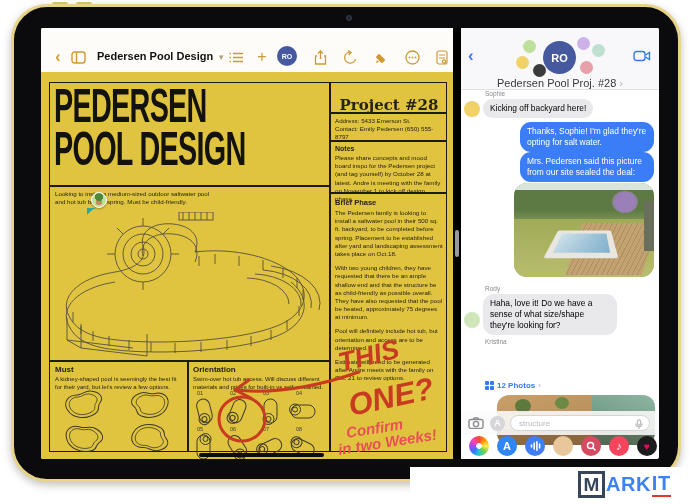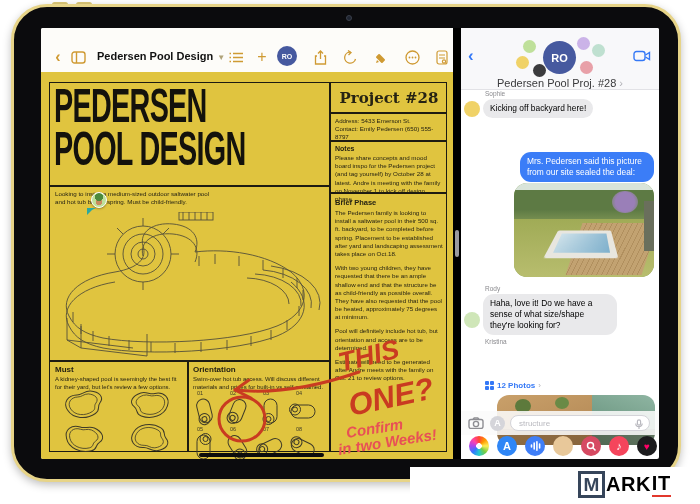--- a/index.html
+++ b/index.html
@@ -93,21 +93,21 @@
   .appstrip{position:absolute;left:0;top:408px;width:198px;display:flex;gap:8px;padding-left:8px;z-index:6;}
   .app-ic{width:20px;height:20px;border-radius:50%;display:flex;align-items:center;justify-content:center;flex:none;}
 
   .home-bar{position:absolute;left:158px;bottom:2px;width:125px;height:4px;border-radius:2px;background:#0c0c0c;z-index:9;}
 
   
   .watermark{position:absolute;left:410px;top:467px;width:290px;height:37px;background:#fff;z-index:20;}
   .wm-row{position:absolute;left:168px;top:4px;display:flex;align-items:center;}
   .wm-m{width:27px;height:27px;border:3px solid #36455a;color:#36455a;font-weight:bold;font-size:19px;
         display:flex;align-items:center;justify-content:center;}
-  .wm-red{color:#000000;font-size:20px;font-weight:600;letter-spacing:.5px;margin-left:1px;}
+  .wm-red{color:#3b82f6;font-size:20px;font-weight:600;letter-spacing:.5px;margin-left:1px;}
   .wm-it{border-bottom:2px solid #e2382c;}
 
   svg{display:block;}
   .oline{stroke:#3f3b28;fill:none;stroke-width:1;}
   .onum{position:absolute;font-size:5.5px;color:#3f3b28;}
 </style>
 </head>
 <body>
 
 <svg width="0" height="0" style="position:absolute">
@@ -215,21 +215,21 @@
           <div class="line" style="left:288px;top:10px;width:1.5px;height:370px"></div>
           <div class="line" style="left:8px;top:113px;width:281px;height:1.5px"></div>
           <div class="line" style="left:8px;top:288px;width:281px;height:1.5px"></div>
           <div class="line" style="left:146px;top:288px;width:1.5px;height:92px"></div>
           <div class="line" style="left:288px;top:40px;width:118px;height:1.5px"></div>
           <div class="line" style="left:288px;top:68px;width:118px;height:1.5px"></div>
           <div class="line" style="left:288px;top:120px;width:118px;height:1.5px"></div>
 
           <div class="big-title"><span>PEDERSEN</span><br><span>POOL DESIGN</span></div>
 
-          <div class="abs proj-h" style="left:292px;top:17px;width:112px">Project #28</div>
+          <div class="abs proj-h" style="left:292px;top:24px;width:112px">Project #28</div>
           <div class="abs" style="left:294px;top:45px;width:110px">
             <p class="sec-b">Address: 5433 Emerson St.</p>
             <p class="sec-b">Contact: Emily Pedersen (650) 555-8797</p>
           </div>
           <div class="abs" style="left:294px;top:73px;width:108px">
             <p class="sec-h" style="font-size:7px">Notes</p>
             <p class="sec-b">Please share concepts and mood board inspo for the Pedersen project (and tag yourself) by October 28 at latest. Andre is meeting with the family on November 1 to kick off design phase.</p>
           </div>
           <div class="abs" style="left:294px;top:126px;width:108px">
             <p class="sec-h" style="font-size:7.5px">Brief Phase</p>
@@ -382,20 +382,23 @@
           </div>
         </div>
 
         <div class="msg-row" style="top:62px">
           <p class="sender">Sophie</p>
         </div>
         <div class="msg-row" style="top:71px">
           <div class="av face" style="left:3px;top:2px;background:#f0d267;--hat:#3b5fc8;--skin:#b5805a"></div>
           <div class="bubble recv">Kicking off backyard here!</div>
         </div>
+        <div class="msg-row" style="top:94px">
+          <div class="bubble sent">Thanks, Sophie! I'm glad they're opting for salt water.</div>
+        </div>
         <div class="msg-row" style="top:124px">
           <div class="bubble sent">Mrs. Pedersen said this picture from our site sealed the deal:</div>
         </div>
 
         <div class="photo" style="top:155px">
           <div class="abs" style="left:0;top:0;width:140px;height:38px;background:linear-gradient(180deg,#d9e4da 0 18%,#5d7a44 18% 70%,#7a9152 100%)"></div>
           <div class="abs" style="left:98px;top:8px;width:26px;height:22px;border-radius:50%;background:radial-gradient(circle,#9a7fb8 0 55%,#6d8a52 100%)"></div>
           <div class="abs" style="left:0;top:36px;width:140px;height:58px;background:linear-gradient(180deg,#a0ab56,#b8bd6e)"></div>
           <div class="abs" style="left:60px;top:40px;width:76px;height:52px;background:repeating-linear-gradient(100deg,#c2a271 0 4px,#b08f5e 4px 5px);transform:skewX(-18deg)"></div>
           <div class="abs" style="left:38px;top:42px;width:62px;height:34px;background:#e8e6df;transform:perspective(60px) rotateX(38deg) skewX(-6deg);border-radius:2px"></div>

